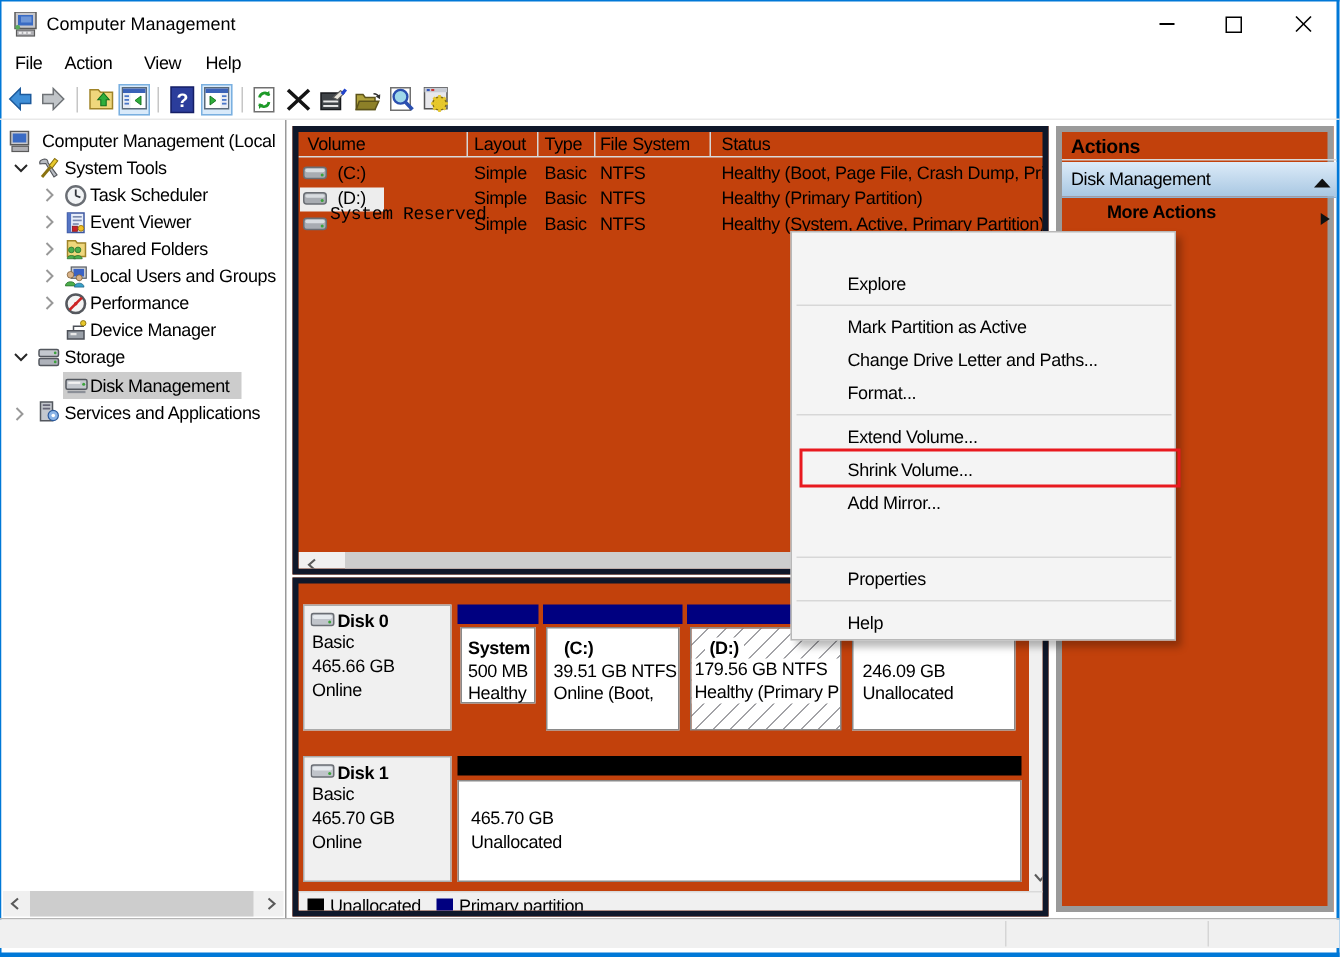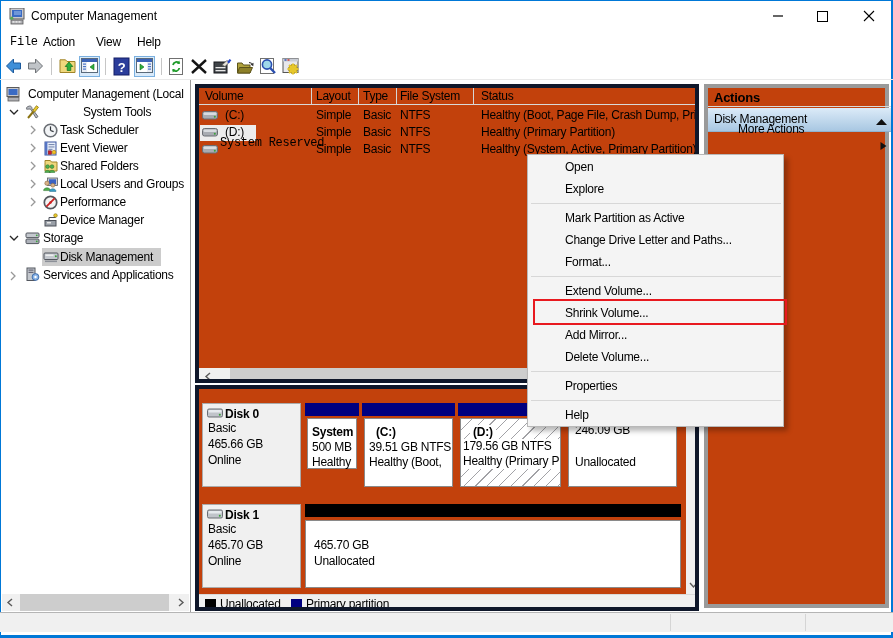--- a/index.html
+++ b/index.html
@@ -37,21 +37,21 @@
   </div>
   <div class="ab" style="left:31px;top:8px;height:16px;line-height:16px;letter-spacing:0;">Computer Management</div>
 
   <svg class="ab" style="left:768px;top:5px;" width="110" height="22">
     <line x1="5" y1="11" x2="15" y2="11" stroke="#000" stroke-width="1.2"></line>
     <rect x="49.5" y="6.5" width="10" height="10" fill="none" stroke="#000" stroke-width="1"></rect>
     <line x1="96" y1="6" x2="106" y2="16" stroke="#000" stroke-width="1.1"></line>
     <line x1="106" y1="6" x2="96" y2="16" stroke="#000" stroke-width="1.1"></line>
   </svg>
 
-  <div class="ab" style="left:10px;top:34px;height:17px;line-height:17px;font-family:Liberation Mono, monospace;">File</div>
+  <div class="ab" style="left:10px;top:34px;height:17px;line-height:17px;">File</div>
   <div class="ab" style="left:43px;top:34px;height:17px;line-height:17px;">Action</div>
   <div class="ab" style="left:96px;top:34px;height:17px;line-height:17px;">View</div>
   <div class="ab" style="left:137px;top:34px;height:17px;line-height:17px;">Help</div>
 
   <div id="toolbar" class="ab" style="left:0;top:54px;width:893px;height:26px;">
 
     <svg class="ab" style="left:5px;top:3px;" width="17" height="18">
       <path d="M8.5,2 L1.5,9 L8.5,16 L8.5,12 L15.5,12 L15.5,6 L8.5,6 Z" fill="#3f8fd8" stroke="#1c5a9c" stroke-width="1"></path>
     </svg>
 
@@ -140,21 +140,21 @@
         <line x1="7" y1="8" x2="15" y2="16"></line>
         <line x1="15" y1="8" x2="7" y2="16"></line>
       </g>
     </svg>
   </div>
   <div class="ab" style="left:0;top:79px;width:893px;height:1px;background:#e9e9e9;"></div>
 
   <div id="treepane" class="ab" style="left:1px;top:80px;width:189px;height:532px;background:#fff;overflow:hidden;">
 
     <div class="treerow" style="left:27px;top:5px;">Computer Management (Local</div>
-    <div class="treerow" style="left:42px;top:23px;margin-left:40px;">System Tools</div>
+    <div class="treerow" style="left:42px;top:23px;">System Tools</div>
     <div class="treerow" style="left:59px;top:41px;">Task Scheduler</div>
     <div class="treerow" style="left:59px;top:59px;">Event Viewer</div>
     <div class="treerow" style="left:59px;top:77px;">Shared Folders</div>
     <div class="treerow" style="left:59px;top:95px;">Local Users and Groups</div>
     <div class="treerow" style="left:59px;top:113px;">Performance</div>
     <div class="treerow" style="left:59px;top:131px;">Device Manager</div>
     <div class="treerow" style="left:42px;top:149px;">Storage</div>
     <div class="ab" style="left:41px;top:168px;width:119px;height:18px;background:#cccccc;"></div>
     <div class="treerow" style="left:59px;top:168px;">Disk Management</div>
     <div class="treerow" style="left:42px;top:186px;">Services and Applications</div>
@@ -350,33 +350,33 @@
     <div class="ab" style="left:108px;top:29px;width:50px;height:51px;background:#fff;border:1px solid #8a8a8a;box-sizing:border-box;">
       <div class="ab bold" style="left:4px;top:6px;height:14px;line-height:14px;">System</div>
       <div class="ab" style="left:4px;top:21px;height:14px;line-height:14px;white-space:nowrap;">500 MB</div>
       <div class="ab" style="left:4px;top:36px;height:14px;line-height:14px;white-space:nowrap;">Healthy</div>
     </div>
 
     <div class="ab" style="left:163px;top:14px;width:93px;height:13px;background:#000080;"></div>
     <div class="ab" style="left:165px;top:29px;width:89px;height:69px;background:#fff;border:1px solid #8a8a8a;box-sizing:border-box;overflow:hidden;">
       <div class="ab bold" style="left:11px;top:6px;height:14px;line-height:14px;">(C:)</div>
       <div class="ab" style="left:4px;top:21px;height:14px;line-height:14px;white-space:nowrap;">39.51 GB NTFS</div>
-      <div class="ab" style="left:4px;top:36px;height:14px;line-height:14px;white-space:nowrap;">Healthy (Boot,</div>
+      <div class="ab" style="left:4px;top:36px;height:14px;line-height:14px;white-space:nowrap;">Online (Boot,</div>
     </div>
 
     <div class="ab" style="left:259px;top:14px;width:105px;height:13px;background:#000080;"></div>
     <div class="ab" style="left:261px;top:29px;width:101px;height:69px;border:1px solid #8a8a8a;box-sizing:border-box;overflow:hidden;background:repeating-linear-gradient(135deg,#fff 0px,#fff 7.4px,#a2a2a6 7.4px,#a2a2a6 8.3px);">
       <div class="ab bold" style="left:9px;top:6px;height:14px;line-height:14px;background:#fff;padding:0 3px;">(D:)</div>
       <div class="ab" style="left:0;top:20px;width:99px;height:15px;line-height:15px;white-space:nowrap;background:#fff;padding:0 0 0 2px;box-sizing:border-box;">179.56 GB NTFS</div>
       <div class="ab" style="left:0;top:35px;width:99px;height:15px;line-height:15px;white-space:nowrap;background:#fff;padding:0 0 0 2px;box-sizing:border-box;">Healthy (Primary P</div>
     </div>
 
     <div class="ab" style="left:367px;top:14px;width:113px;height:13px;background:repeating-linear-gradient(-45deg,#fff 0,#fff 4px,#000 4px,#000 8px);"></div>
     <div class="ab" style="left:369px;top:29px;width:109px;height:69px;background:#fff;border:1px solid #8a8a8a;box-sizing:border-box;">
-      <div class="ab" style="left:6px;top:4px;height:14px;line-height:14px;white-space:nowrap;">246.09 GB</div>
+      <div class="ab" style="left:6px;top:21px;height:14px;line-height:14px;white-space:nowrap;">246.09 GB</div>
       <div class="ab" style="left:6px;top:36px;height:14px;line-height:14px;white-space:nowrap;">Unallocated</div>
     </div>
 
     <div class="ab" style="left:3px;top:115px;width:99px;height:84px;background:#f0f0f0;border:1px solid #ababab;box-sizing:border-box;">
       <svg class="ab" style="left:4px;top:4px;" width="17" height="11">
           <rect x="0.5" y="1" width="15" height="8" rx="1.5" fill="#c0c4ca" stroke="#6a6e74"></rect>
           <rect x="1.5" y="2" width="13" height="2.6" rx="1.2" fill="#e6eaee"></rect>
           <circle cx="12.8" cy="6.7" r="1" fill="#3aa33a"></circle>
         </svg>
       <div class="ab bold" style="left:22px;top:3px;height:15px;line-height:15px;">Disk 1</div>
@@ -407,43 +407,41 @@
 
   <div id="actpane" class="pane" style="left:704px;top:84px;width:185px;height:524px;border-color:#9a9a9a;">
     <div class="ab bold" style="left:6px;top:2px;height:16px;line-height:16px;font-size:13px;">Actions</div>
     <div class="ab" style="left:0;top:18px;width:183px;height:1px;background:#d9d9d9;"></div>
     <div class="ab" style="left:0;top:20px;width:183px;height:24px;background:linear-gradient(#dcebf8,#a8c7e2);border-bottom:1px solid #8fb2d0;box-sizing:border-box;">
       <div class="ab" style="left:6px;top:0;height:23px;line-height:23px;">Disk Management</div>
       <svg class="ab" style="left:168px;top:11px;" width="12" height="7">
           <path d="M5.5,0 L11,6 L0,6 Z" fill="#111"></path>
         </svg>
     </div>
-    <div class="ab" style="left:30px;top:34px;height:15px;line-height:15px;">More Actions</div>
+    <div class="ab" style="left:30px;top:46px;height:15px;line-height:15px;font-weight:bold;">More Actions</div>
     <svg class="ab" style="left:172px;top:54px;" width="7" height="8">
         <path d="M0.5,0 L6.5,4 L0.5,8 Z" fill="#111"></path>
       </svg>
   </div>
 
   <div class="ab" style="left:0;top:612px;width:893px;height:1px;background:#b5b5b5;"></div>
   <div class="ab" style="left:0;top:613px;width:893px;height:19px;background:#f0f0f0;"></div>
   <div class="ab" style="left:670px;top:614px;width:1px;height:17px;background:#d5d5d5;"></div>
   <div class="ab" style="left:805px;top:614px;width:1px;height:17px;background:#d5d5d5;"></div>
 
   <div id="ctxmenu" class="ab" style="left:527px;top:154px;width:257px;height:273px;background:#f4f4f4;border:1px solid #b8b8b8;box-sizing:border-box;box-shadow:4px 4px 5px rgba(0,0,0,0.28);z-index:50;">
-    <div class="mi" style="top:1px;">Open</div>
     <div class="mi" style="top:23px;">Explore</div>
     <div class="msep" style="top:48px;"></div>
     <div class="mi" style="top:52px;">Mark Partition as Active</div>
     <div class="mi" style="top:74px;">Change Drive Letter and Paths...</div>
     <div class="mi" style="top:96px;">Format...</div>
     <div class="msep" style="top:121px;"></div>
     <div class="mi" style="top:125px;">Extend Volume...</div>
     <div class="mi" style="top:147px;">Shrink Volume...</div>
     <div class="mi" style="top:169px;">Add Mirror...</div>
-    <div class="mi" style="top:191px;">Delete Volume...</div>
     <div class="msep" style="top:216px;"></div>
     <div class="mi" style="top:220px;">Properties</div>
     <div class="msep" style="top:245px;"></div>
     <div class="mi" style="top:249px;">Help</div>
   </div>
 
   <div class="ab" style="left:533px;top:299px;width:250px;height:22px;border:2.5px solid #e8191f;z-index:60;"></div>
 </div>
 
 </body></html>

